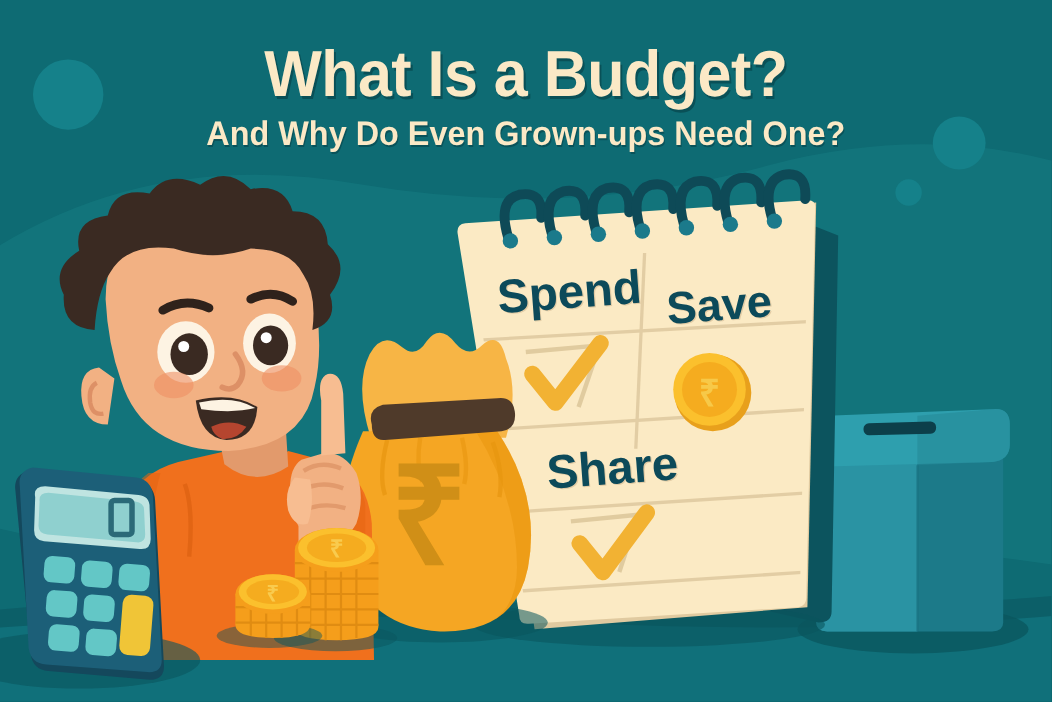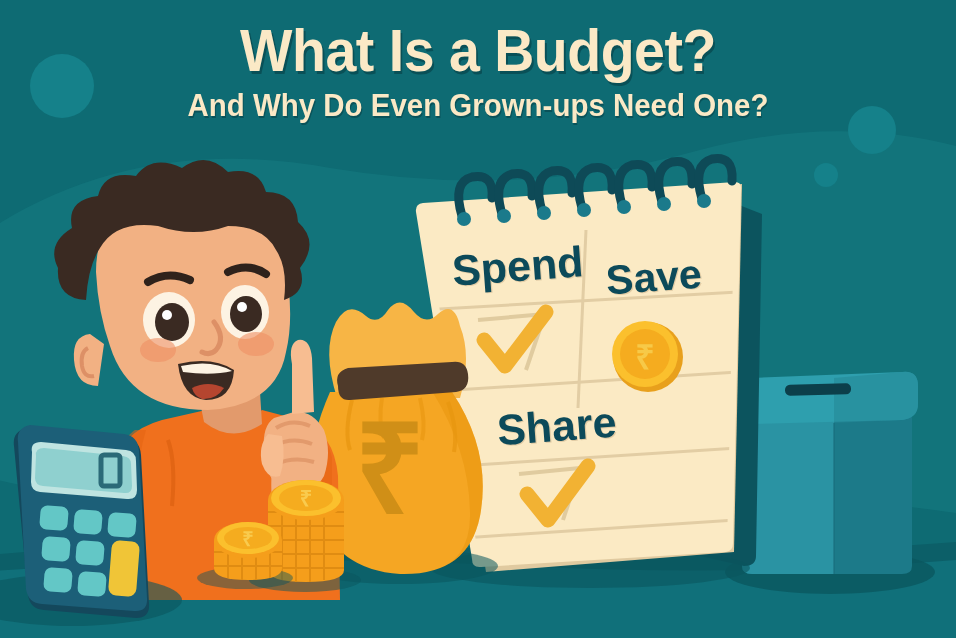--- a/index.html
+++ b/index.html
@@ -21,21 +21,21 @@
   #poster svg.layer {
     position: absolute;
     left: 0; top: 0;
     width: 956px;
     height: 638px;
     display: block;
   }
   .titles {
     position: absolute;
     left: 0;
-    top: 0;
+    top: 16px;
     width: 956px;
     text-align: center;
     pointer-events: none;
   }
   .title-main {
     margin: 0;
     padding-top: 21px;
     font-family: "Liberation Sans Narrow", "Liberation Sans", sans-serif;
     font-size: 59px;
     font-weight: bold;

